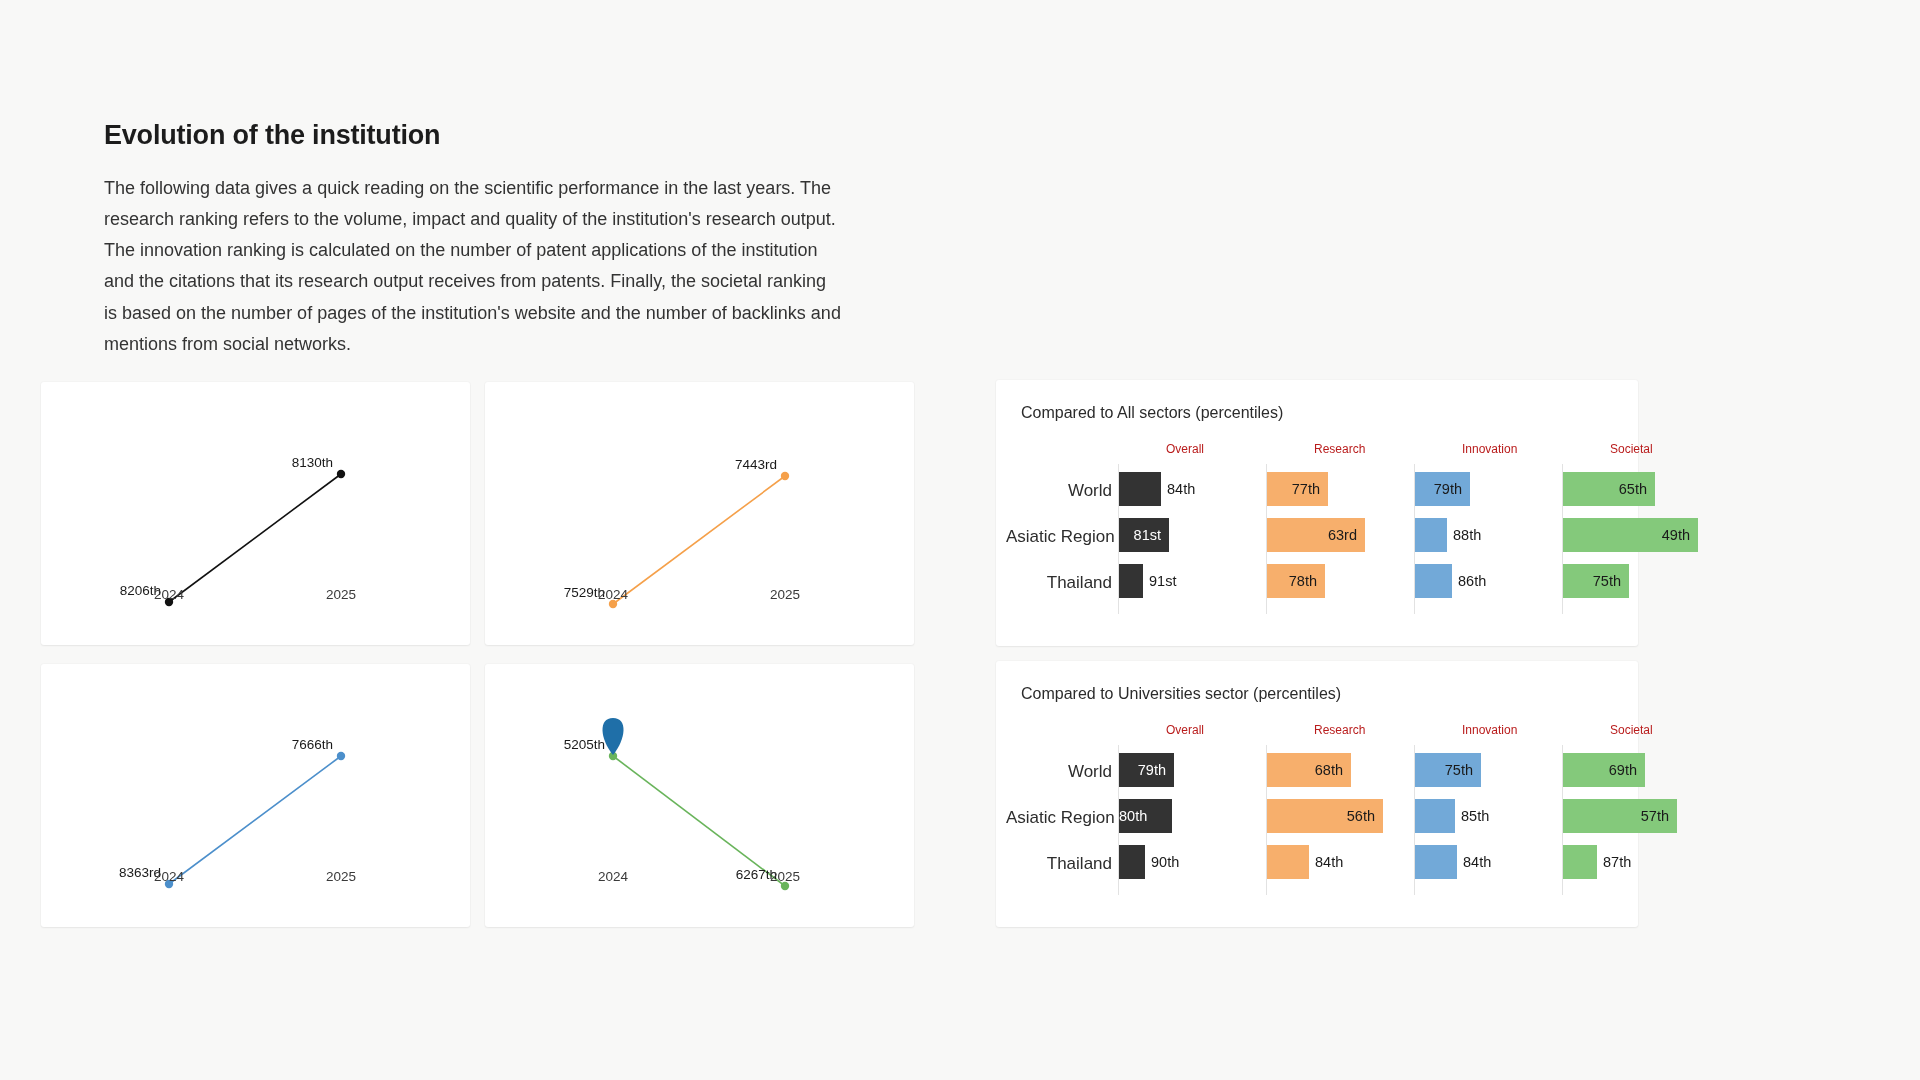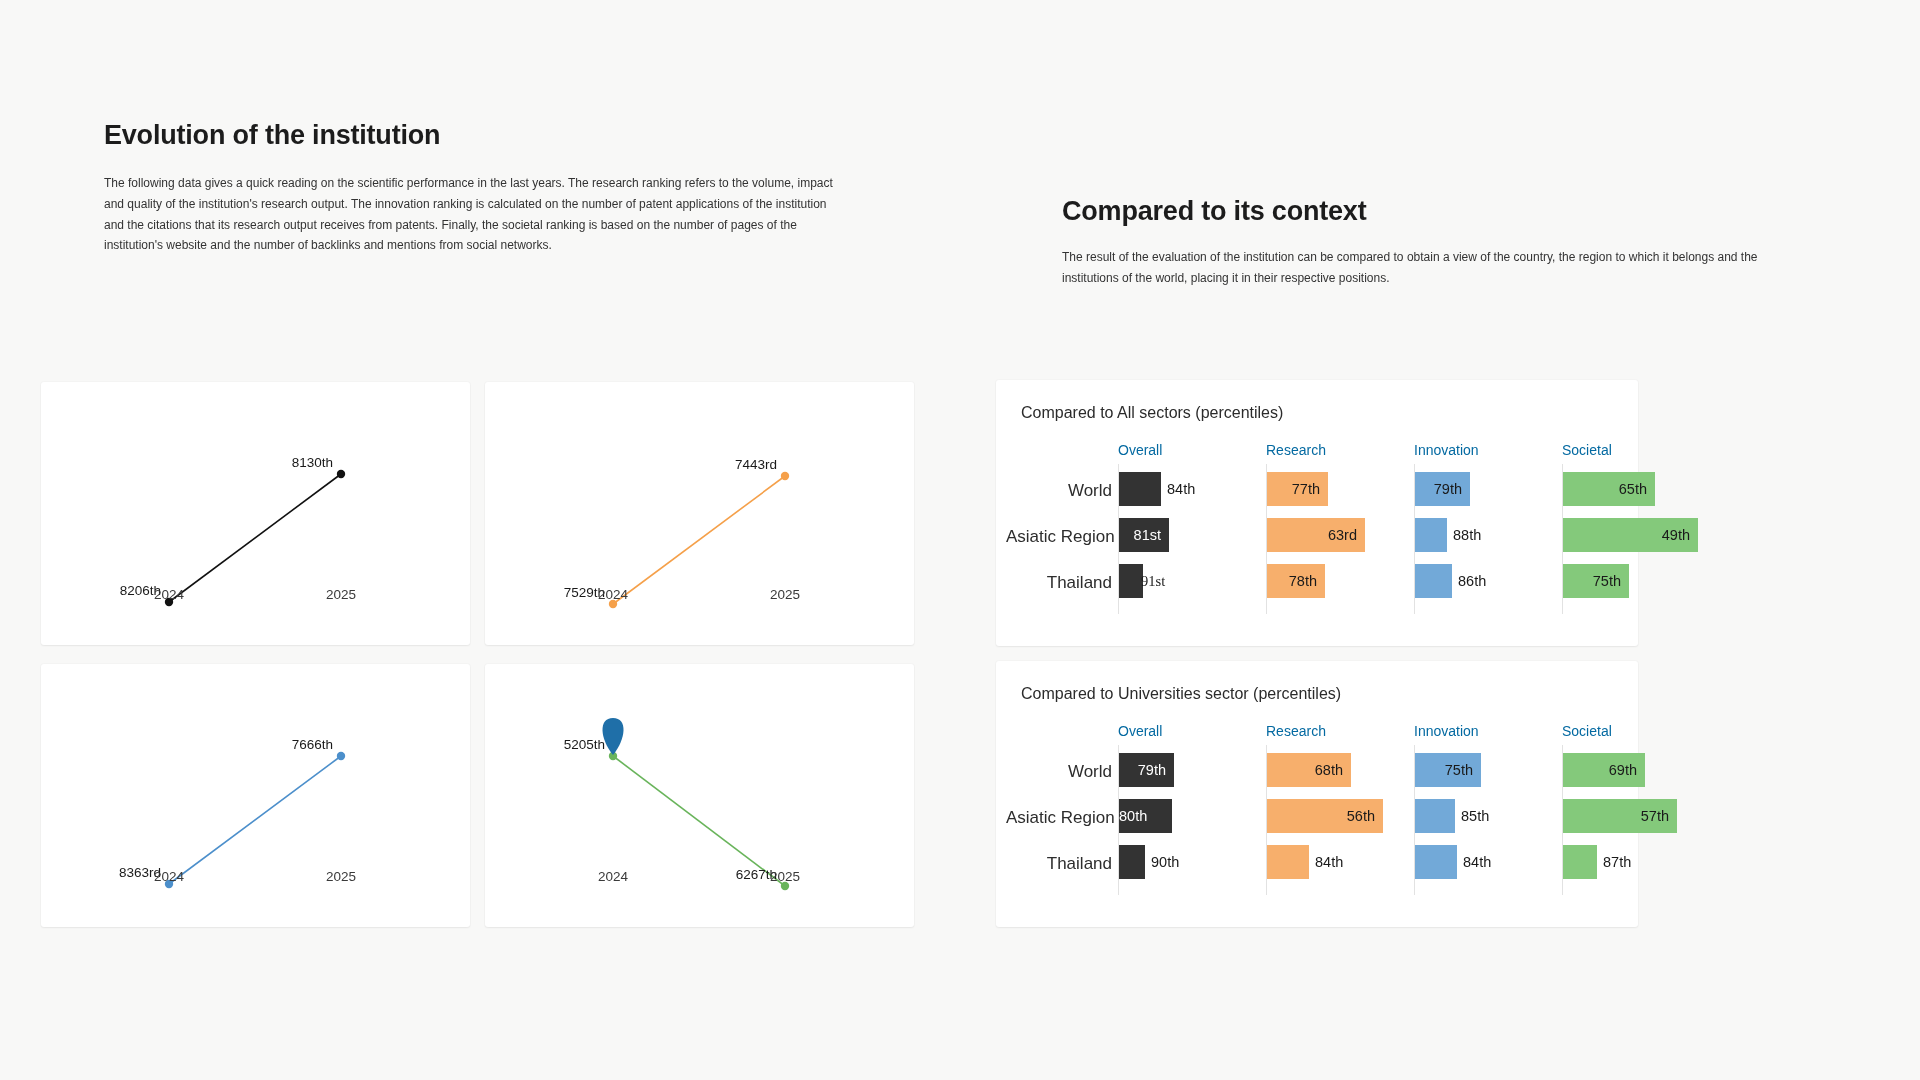--- a/index.html
+++ b/index.html
@@ -11,21 +11,21 @@
   }
   .page { position: relative; width: 1920px; height: 1080px; background: #f8f8f7; }
 
   
   .left-col { position: absolute; left: 104px; top: 120px; width: 760px; }
   .sec-title {
     font-size: 27px; font-weight: bold; color: #1c1c1c;
     letter-spacing: -0.2px; margin: 0 0 22px 0;
   }
   .sec-para {
-    font-size: 12px; line-height: 1.73; color: #333333;
+    font-size: 18px; line-height: 1.73; color: #333333;
     margin: 0; width: 740px;
   }
 
   
   .right-col { position: absolute; left: 1062px; top: 196px; width: 720px; }
   .right-col .sec-title { margin-bottom: 20px; }
   .right-col .sec-para { width: 710px; }
 
   
   .charts-grid {
@@ -67,21 +67,21 @@
   .cmp-panel.p0 { top: 380px; height: 266px; }
   .cmp-panel.p1 { top: 661px; height: 266px; }
 
   .cmp-title {
     position: absolute; left: 25px; top: 24px;
     font-size: 16px; color: #2b2b2b;
   }
   .cmp-inner { position: absolute; left: 0; top: 0; width: 100%; height: 100%; }
 
   .col-head {
-    position: absolute; font-size: 14px; color: #0369a1; white-space: nowrap;
+    position: absolute; font-size: 12px; color: #b91c1c; white-space: nowrap; margin-left: 48px;
   }
   .row-label {
     position: absolute; font-size: 17px; color: #2d2d2d;
     text-align: right; white-space: nowrap;
   }
   .axis-line {
     position: absolute; width: 1px; background: #e2e2e2;
   }
   .bar {
     position: absolute; height: 34px;
@@ -97,24 +97,20 @@
 </head>
 <body>
 
 <div class="page">
 
   <div class="left-col">
     <h2 class="sec-title">Evolution of the institution</h2>
     <p class="sec-para">The following data gives a quick reading on the scientific performance in the last years. The research ranking refers to the volume, impact and quality of the institution's research output. The innovation ranking is calculated on the number of patent applications of the institution and the citations that its research output receives from patents. Finally, the societal ranking is based on the number of pages of the institution's website and the number of backlinks and mentions from social networks.</p>
   </div>
 
-  <div class="right-col">
-    <h2 class="sec-title">Compared to its context</h2>
-    <p class="sec-para">The result of the evaluation of the institution can be compared to obtain a view of the country, the region to which it belongs and the institutions of the world, placing it in their respective positions.</p>
-  </div>
 
   <div class="charts-grid">
     <div class="chart-card c0">
         <div class="card-ghost-title"></div>
         <svg class="chart-svg" viewBox="0 0 429 263">
           <line x1="128" y1="220" x2="300" y2="92" stroke="#111111" stroke-width="1.6"></line>
           <circle cx="128" cy="220" r="4.2" fill="#111111"></circle>
           <text x="120" y="213" class="pt-label" text-anchor="end">8206th</text>
           <circle cx="300" cy="92" r="4.2" fill="#111111"></circle>
           <text x="292" y="85" class="pt-label" text-anchor="end">8130th</text>
@@ -172,21 +168,21 @@
         <div class="col-head" style="left: 566px; top: 62px;">Societal</div>
         <div class="row-label" style="left: 10px; width: 106px; top: 101px;">World</div>
         <div class="row-label" style="left: 10px; width: 106px; top: 147px;">Asiatic Region</div>
         <div class="row-label" style="left: 10px; width: 106px; top: 193px;">Thailand</div>
         <div class="axis-line" style="left: 122px; top: 84px; height: 150px;"></div>
         <div class="bar" style="left: 123px; top: 92px; width: 42px; background: rgb(51, 51, 51);"></div>
         <div class="bar-val outside" style="top: 92px; left: 171px;">84th</div>
         <div class="bar" style="left: 123px; top: 138px; width: 50px; background: rgb(51, 51, 51);"></div>
         <div class="bar-val inside" style="top: 138px; left: 123px; width: 42px; text-align: right;">81st</div>
         <div class="bar" style="left: 123px; top: 184px; width: 24px; background: rgb(51, 51, 51);"></div>
-        <div class="bar-val outside" style="top: 184px; left: 145px; font-family: Liberation Serif, serif;">91st</div>
+        <div class="bar-val outside" style="top: 184px; left: 153px;">91st</div>
         <div class="axis-line" style="left: 270px; top: 84px; height: 150px;"></div>
         <div class="bar" style="left: 271px; top: 92px; width: 61px; background: rgb(247, 175, 108);"></div>
         <div class="bar-val inside-d" style="top: 92px; left: 271px; width: 53px; text-align: right;">77th</div>
         <div class="bar" style="left: 271px; top: 138px; width: 98px; background: rgb(247, 175, 108);"></div>
         <div class="bar-val inside-d" style="top: 138px; left: 271px; width: 90px; text-align: right;">63rd</div>
         <div class="bar" style="left: 271px; top: 184px; width: 58px; background: rgb(247, 175, 108);"></div>
         <div class="bar-val inside-d" style="top: 184px; left: 271px; width: 50px; text-align: right;">78th</div>
         <div class="axis-line" style="left: 418px; top: 84px; height: 150px;"></div>
         <div class="bar" style="left: 419px; top: 92px; width: 55px; background: rgb(114, 169, 216);"></div>
         <div class="bar-val inside-d" style="top: 92px; left: 419px; width: 47px; text-align: right;">79th</div>

